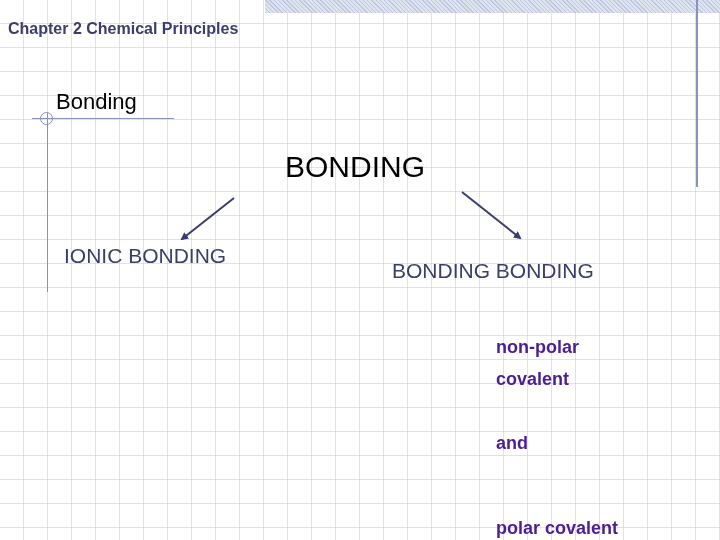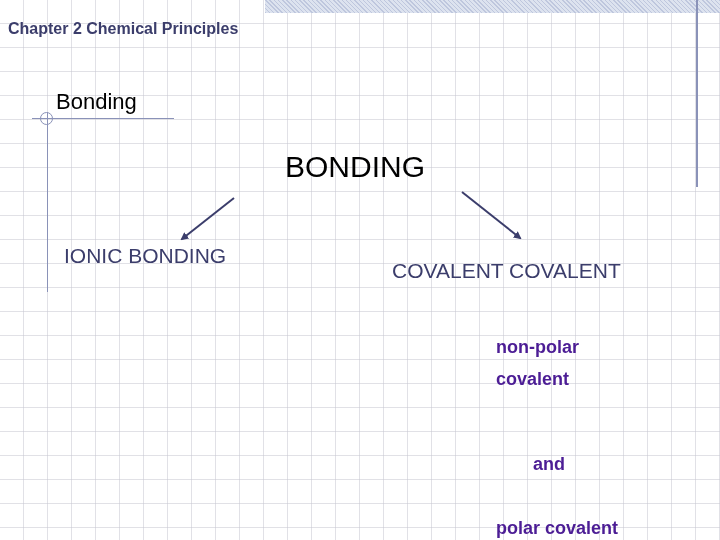--- a/index.html
+++ b/index.html
@@ -54,18 +54,18 @@
   <defs>
     <marker id="ah" markerWidth="8" markerHeight="8" refX="6" refY="4" orient="auto" markerUnits="userSpaceOnUse">
       <path d="M0,0 L8,4 L0,8 Z" fill="#3b3d6b"></path>
     </marker>
   </defs>
   <line x1="234" y1="198" x2="182" y2="239" stroke="#3b3d6b" stroke-width="2" marker-end="url(#ah)"></line>
   <line x1="462" y1="192" x2="520" y2="238" stroke="#3b3d6b" stroke-width="2" marker-end="url(#ah)"></line>
 </svg>
 
 <div class="branch branch-left">IONIC BONDING</div>
-<div class="branch branch-right">COVALENT COVALENT</div>
+<div class="branch branch-right">BONDING BONDING</div>
 
 <div class="sub" style="top:335px;">non-polar</div>
 <div class="sub" style="top:367px;">covalent</div>
-<div class="sub" style="top:452px;margin-left:37px;">and</div>
+<div class="sub" style="top:431px;">and</div>
 <div class="sub" style="top:516px;">polar covalent</div>
 
 </body></html>

